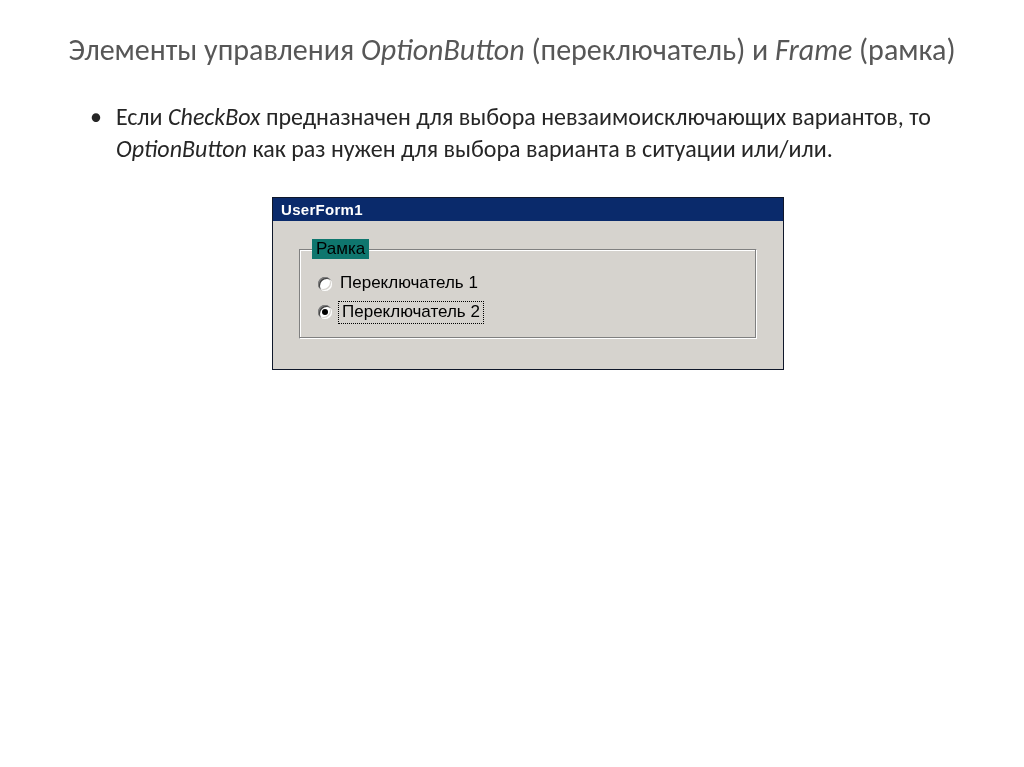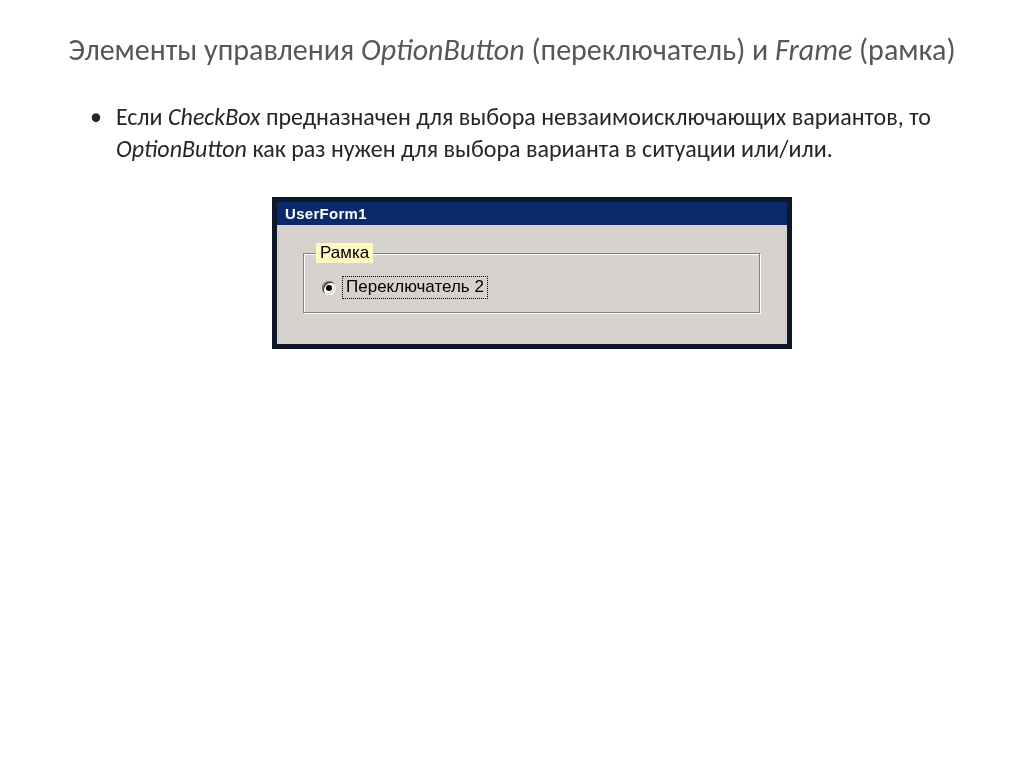--- a/index.html
+++ b/index.html
@@ -53,21 +53,21 @@
   
   .form-wrap {
     margin: 32px auto 0 auto;
     width: 510px;
   }
   .userform {
     font-family: "Tahoma", "MS Sans Serif", sans-serif;
     font-size: 17px;
     color: #000;
     width: 510px;
-    border: 5px solid #0f172a;
+    border: 1px solid #0f172a;
     background: #d6d3ce;
   }
   .titlebar {
     background: #0a2a6b; 
     color: #fff;
     font-family: "Tahoma", "MS Sans Serif", sans-serif;
     font-weight: bold;
     font-size: 15px;
     padding: 3px 8px;
     letter-spacing: 0.3px;
@@ -80,21 +80,21 @@
     border: 1px solid #808080;
     border-right-color: #fff;
     border-bottom-color: #fff;
     box-shadow: inset -1px -1px 0 #808080, inset 1px 1px 0 #fff;
     padding: 18px 14px 14px 14px;
   }
   .groupbox-legend {
     position: absolute;
     top: -11px;
     left: 12px;
-    background: #fef9c3;
+    background: #0f766e;
     padding: 0 4px;
     font-size: 17px;
     color: #000;
   }
   .radio-row {
     display: flex;
     align-items: center;
     gap: 8px;
     margin: 6px 0 10px 4px;
   }
@@ -149,20 +149,24 @@
 
     <div class="form-wrap">
       <div class="userform">
         <div class="titlebar">
           <span>UserForm1</span>
         </div>
         <div class="clientarea">
           <div class="groupbox">
             <div class="groupbox-legend">Рамка</div>
 
+            <div class="radio-row">
+              <span class="radio-dot"></span>
+              <span class="radio-label">Переключатель 1</span>
+            </div>
 
             <div class="radio-row">
               <span class="radio-dot checked"></span>
               <span class="radio-label focused">Переключатель 2</span>
             </div>
 
           </div>
         </div>
       </div>
     </div>

